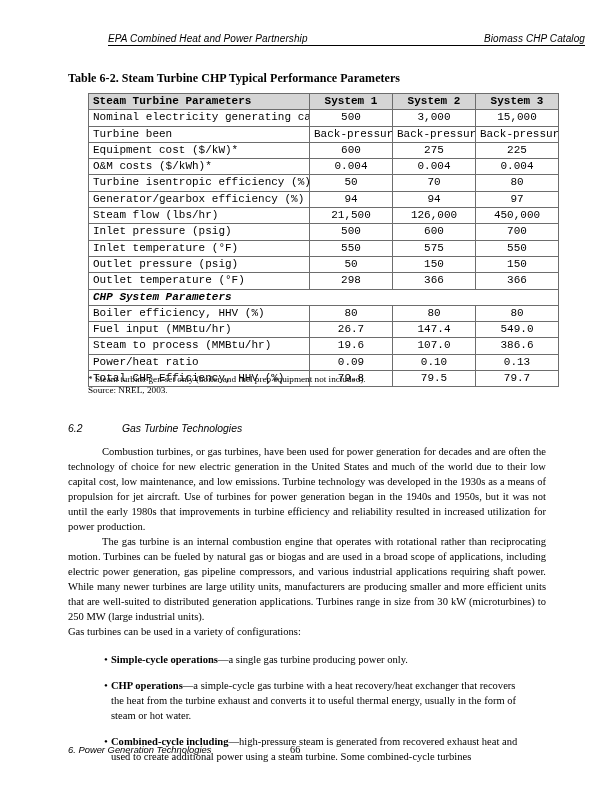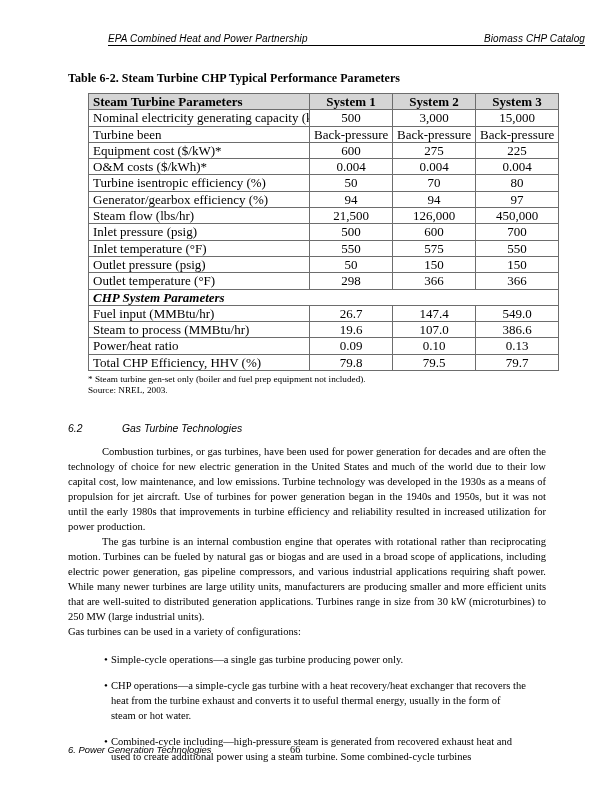--- a/index.html
+++ b/index.html
@@ -55,22 +55,22 @@
   
   .tbl-wrap {
     position: absolute;
     left: 88px;
     top: 93px;
     width: 434px;
   }
   table.perf {
     border-collapse: collapse;
     width: 434px;
-    font-family: Liberation Serif, serif;
-    font-size: 13px;
+    font-family: Liberation Mono, monospace;
+    font-size: 11px;
     table-layout: fixed;
   }
   table.perf td, table.perf th {
     border: 0.7px solid #6d6d6d;
     padding: 0px 4px;
     height: 15.3px;
     line-height: 15.3px;
     vertical-align: middle;
     white-space: nowrap;
     overflow: hidden;
@@ -147,21 +147,21 @@
     text-align: left;
     padding-left: 36px;
     box-sizing: border-box;
     font-size: 11px;
     line-height: 15.1px;
   }
   .bullet-text {
     flex: 1 1 auto;
     max-width: 415px;
   }
-  .bullet-text b { font-weight: normal; }
+  .bullet-text b { font-weight: bold; }
 
   
   .footer {
     position: absolute;
     left: 68px;
     top: 744px;
     width: 478px;
     font-family: "Liberation Sans", sans-serif;
     font-style: italic;
     font-size: 9.4px;
@@ -259,20 +259,26 @@
           <td class="c-sys">150</td>
         </tr>
         <tr>
           <td class="c-param">Outlet temperature (°F)</td>
           <td class="c-sys">298</td>
           <td class="c-sys">366</td>
           <td class="c-sys">366</td>
         </tr>
         <tr class="section">
           <td colspan="4">CHP System Parameters</td>
+        </tr>
+        <tr>
+          <td class="c-param">Boiler efficiency, HHV (%)</td>
+          <td class="c-sys">80</td>
+          <td class="c-sys">80</td>
+          <td class="c-sys">80</td>
         </tr>
         <tr>
           <td class="c-param">Fuel input (MMBtu/hr)</td>
           <td class="c-sys">26.7</td>
           <td class="c-sys">147.4</td>
           <td class="c-sys">549.0</td>
         </tr>
         <tr>
           <td class="c-param">Steam to process (MMBtu/hr)</td>
           <td class="c-sys">19.6</td>

